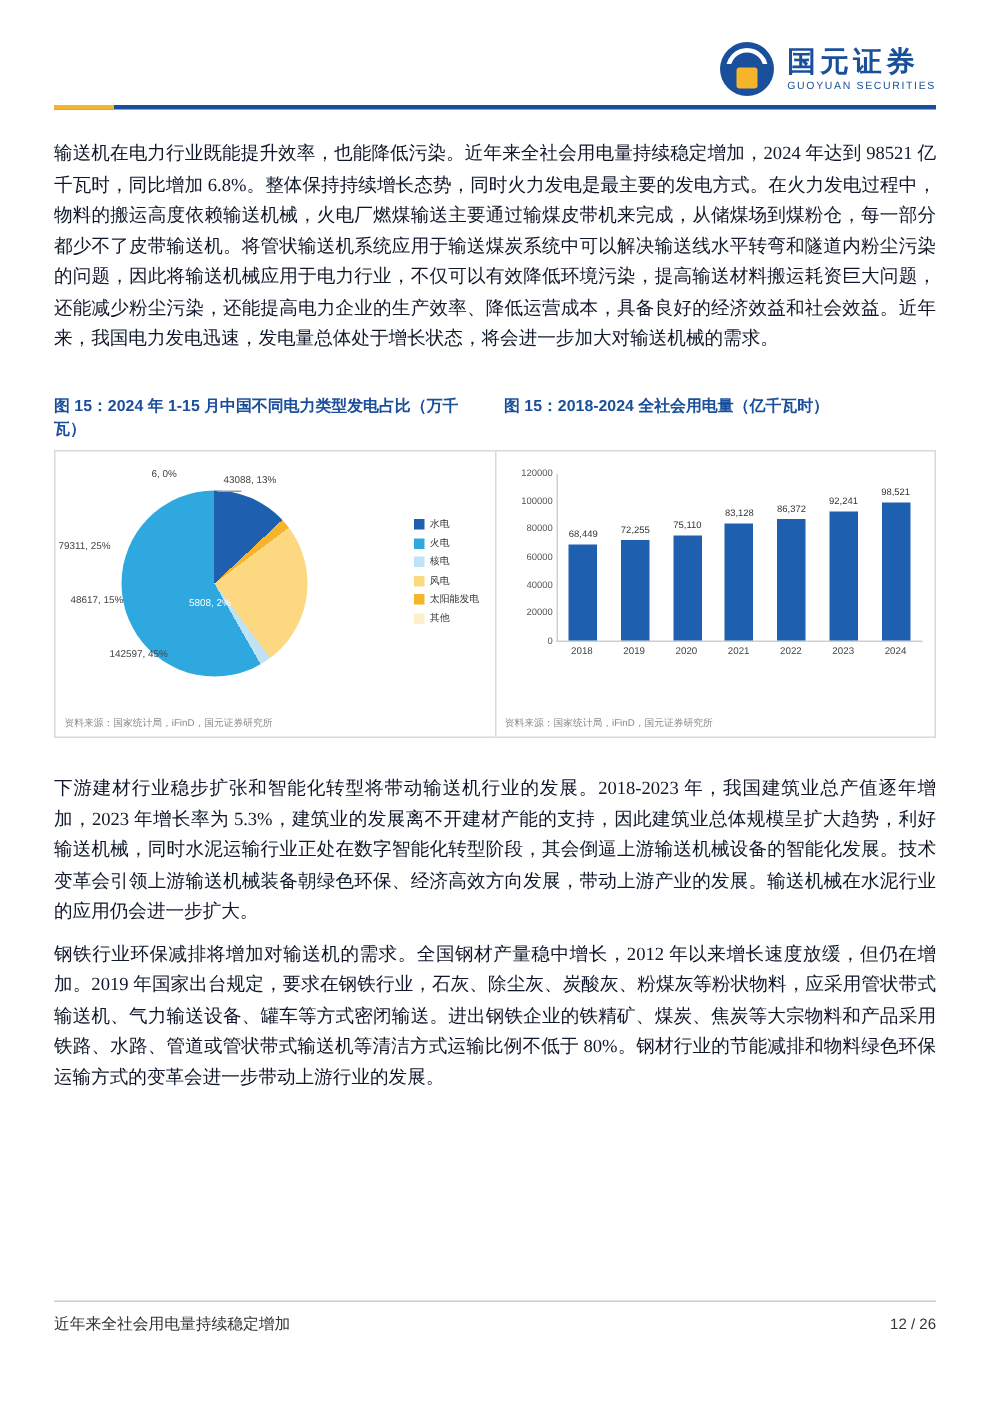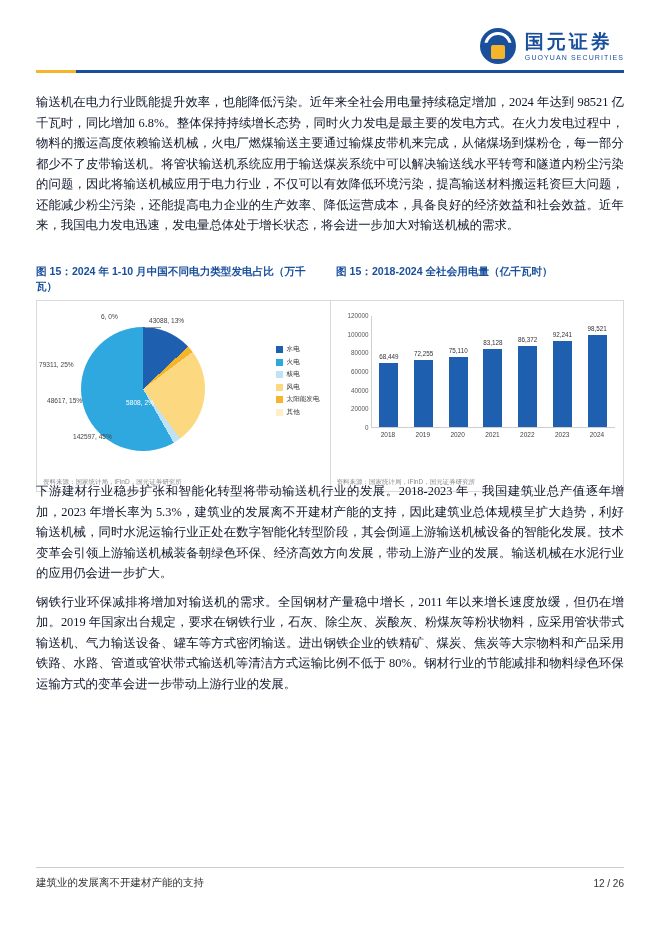--- a/index.html
+++ b/index.html
@@ -160,21 +160,21 @@
     position:absolute; left:40px; top:124px; width:244px;
     display:flex; justify-content:space-around;
   }
   .x-axis span{
     width:30px; text-align:center;
     font-family:"Liberation Sans", sans-serif;
     font-size:6.5px; color:#444;
   }
 
   
-  .content2 { position:absolute; left:36px; top:481px; width:588px; }
+  .content2 { position:absolute; left:36px; top:515px; width:588px; }
 
   
   .footer-rule{
     position:absolute; left:36px; bottom:66px; width:588px; height:1px;
     background:#cccccc;
   }
   .footer{
     position:absolute; left:36px; bottom:44px; width:588px;
     display:flex; justify-content:space-between; align-items:center;
     font-size:10.5px; color:#333;
@@ -196,21 +196,21 @@
     </div>
     <div class="header-rule"></div>
     <div class="header-accent"></div>
   </div>
 
   <div class="content">
     <p class="para">输送机在电力行业既能提升效率，也能降低污染。近年来全社会用电量持续稳定增加，2024 年达到 98521 亿千瓦时，同比增加 6.8%。整体保持持续增长态势，同时火力发电是最主要的发电方式。在火力发电过程中，物料的搬运高度依赖输送机械，火电厂燃煤输送主要通过输煤皮带机来完成，从储煤场到煤粉仓，每一部分都少不了皮带输送机。将管状输送机系统应用于输送煤炭系统中可以解决输送线水平转弯和隧道内粉尘污染的问题，因此将输送机械应用于电力行业，不仅可以有效降低环境污染，提高输送材料搬运耗资巨大问题，还能减少粉尘污染，还能提高电力企业的生产效率、降低运营成本，具备良好的经济效益和社会效益。近年来，我国电力发电迅速，发电量总体处于增长状态，将会进一步加大对输送机械的需求。</p>
   </div>
 
   <div class="fig-captions">
-    <div class="fig-cap left">图 15：2024 年 1-10 月中国不同电力类型发电占比（万千瓦）</div>
+    <div class="fig-cap left">图 15：2024 年 1-15 月中国不同电力类型发电占比（万千瓦）</div>
     <div class="fig-cap right">图 15：2018-2024 全社会用电量（亿千瓦时）</div>
   </div>
 
   <div class="charts">
 
     <div class="chart-box chart-left">
       <div class="pie-area">
         <div class="pie"></div>
 
         <div class="pie-lbl" style="left:64px; top:12px;">6, 0%</div>
@@ -306,22 +306,22 @@
           <span>2023</span>
           <span>2024</span>
         </div>
       </div>
       <div class="src">资料来源：国家统计局，iFinD，国元证券研究所</div>
     </div>
   </div>
 
   <div class="content2">
     <p class="para">下游建材行业稳步扩张和智能化转型将带动输送机行业的发展。2018-2023 年，我国建筑业总产值逐年增加，2023 年增长率为 5.3%，建筑业的发展离不开建材产能的支持，因此建筑业总体规模呈扩大趋势，利好输送机械，同时水泥运输行业正处在数字智能化转型阶段，其会倒逼上游输送机械设备的智能化发展。技术变革会引领上游输送机械装备朝绿色环保、经济高效方向发展，带动上游产业的发展。输送机械在水泥行业的应用仍会进一步扩大。</p>
-    <p class="para" style="margin-top:8px">钢铁行业环保减排将增加对输送机的需求。全国钢材产量稳中增长，2011 年以来增长速度放缓，但仍在增加。2019 年国家出台规定，要求在钢铁行业，石灰、除尘灰、炭酸灰、粉煤灰等粉状物料，应采用管状带式输送机、气力输送设备、罐车等方式密闭输送。进出钢铁企业的铁精矿、煤炭、焦炭等大宗物料和产品采用铁路、水路、管道或管状带式输送机等清洁方式运输比例不低于 80%。钢材行业的节能减排和物料绿色环保运输方式的变革会进一步带动上游行业的发展。</p>
+    <p class="para" style="margin-top:8px">钢铁行业环保减排将增加对输送机的需求。全国钢材产量稳中增长，2012 年以来增长速度放缓，但仍在增加。2019 年国家出台规定，要求在钢铁行业，石灰、除尘灰、炭酸灰、粉煤灰等粉状物料，应采用管状带式输送机、气力输送设备、罐车等方式密闭输送。进出钢铁企业的铁精矿、煤炭、焦炭等大宗物料和产品采用铁路、水路、管道或管状带式输送机等清洁方式运输比例不低于 80%。钢材行业的节能减排和物料绿色环保运输方式的变革会进一步带动上游行业的发展。</p>
   </div>
 
   <div class="footer-rule"></div>
   <div class="footer">
-    <span>建筑业的发展离不开建材产能的支持</span>
+    <span>近年来全社会用电量持续稳定增加</span>
     <span class="pg">12 / 26</span>
   </div>
 
 </div>
 
 </body></html>

